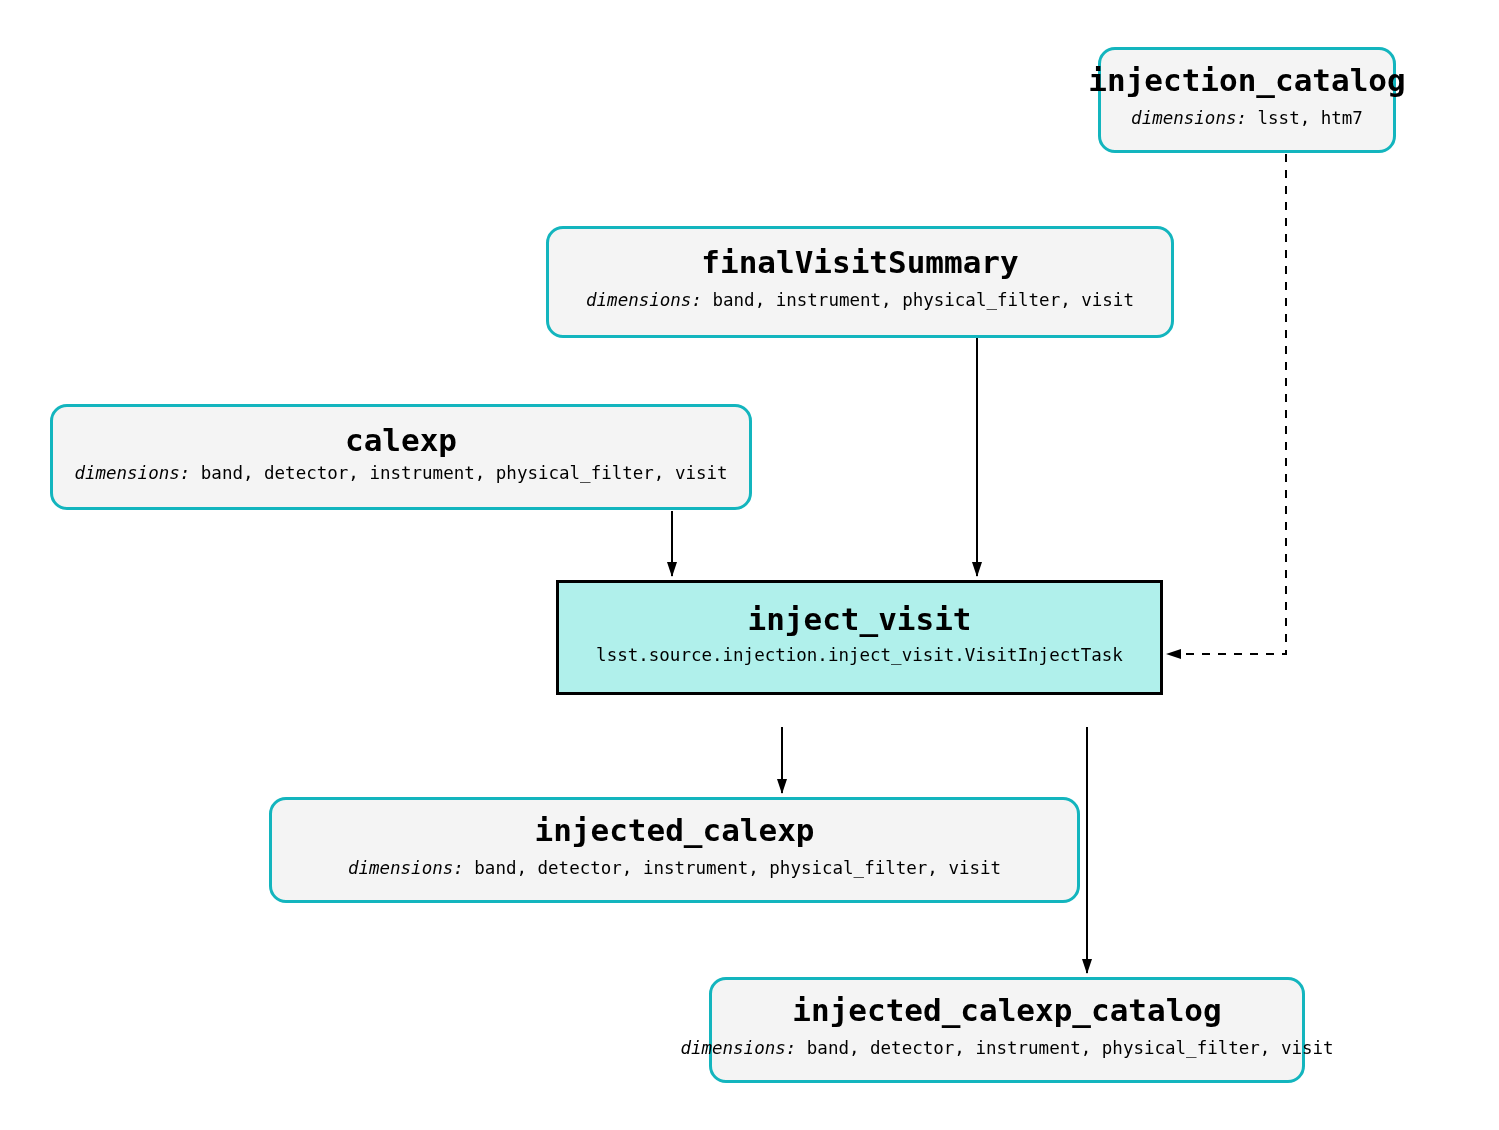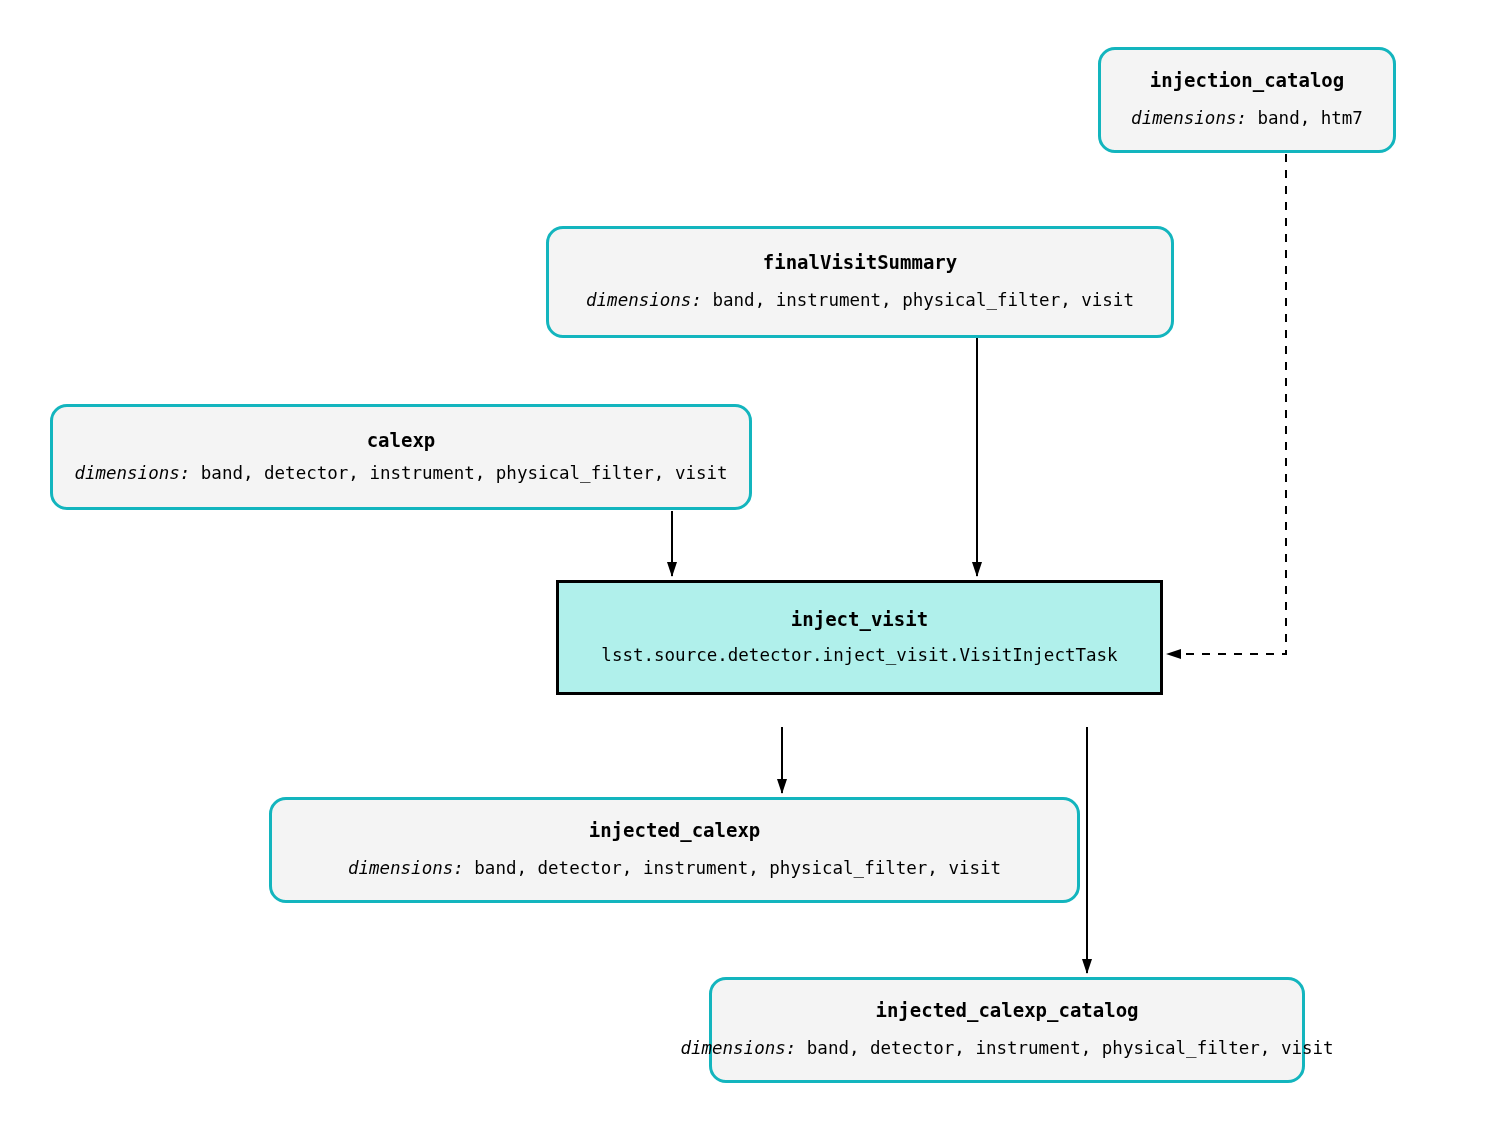--- a/index.html
+++ b/index.html
@@ -39,21 +39,21 @@
     border-radius: 17px;
   }
   .node.task {
     background: #b0f0eb;
     border: 3px solid #000000;
     border-radius: 0;
     gap: 11px;
   }
   .node-title {
     font-weight: bold;
-    font-size: 19px;
+    font-size: 31px;
     line-height: 28px;
     color: #000000;
     white-space: nowrap;
   }
   .node-line {
     font-size: 17.5px;
     line-height: 23px;
     color: #000000;
     white-space: nowrap;
   }
@@ -81,21 +81,21 @@
 
     <line x1="782" y1="727" x2="782" y2="793" stroke="#000000" stroke-width="2" marker-end="url(#arrowhead)"></line>
 
     <line x1="1087" y1="727" x2="1087" y2="973" stroke="#000000" stroke-width="2" marker-end="url(#arrowhead)"></line>
   </svg>
 
   <div class="node dataset" style="left:1098px; top:47px; width:298px; height:106px;">
     <div class="node-title">injection_catalog</div>
     <div class="node-line">
       <span class="dims-label">dimensions:</span>
-      <span>band, htm7</span>
+      <span>lsst, htm7</span>
     </div>
   </div>
 
   <div class="node dataset" style="left:546px; top:226px; width:628px; height:112px;">
     <div class="node-title">finalVisitSummary</div>
     <div class="node-line">
       <span class="dims-label">dimensions:</span>
       <span>band, instrument, physical_filter, visit</span>
     </div>
   </div>
@@ -103,21 +103,21 @@
   <div class="node dataset" style="left:50px; top:404px; width:702px; height:106px;gap:8px;">
     <div class="node-title">calexp</div>
     <div class="node-line">
       <span class="dims-label">dimensions:</span>
       <span>band, detector, instrument, physical_filter, visit</span>
     </div>
   </div>
 
   <div class="node task" style="left:556px; top:580px; width:607px; height:115px;">
     <div class="node-title">inject_visit</div>
-    <div class="node-line">lsst.source.detector.inject_visit.VisitInjectTask</div>
+    <div class="node-line">lsst.source.injection.inject_visit.VisitInjectTask</div>
   </div>
 
   <div class="node dataset" style="left:269px; top:797px; width:811px; height:106px;">
     <div class="node-title">injected_calexp</div>
     <div class="node-line">
       <span class="dims-label">dimensions:</span>
       <span>band, detector, instrument, physical_filter, visit</span>
     </div>
   </div>
 

